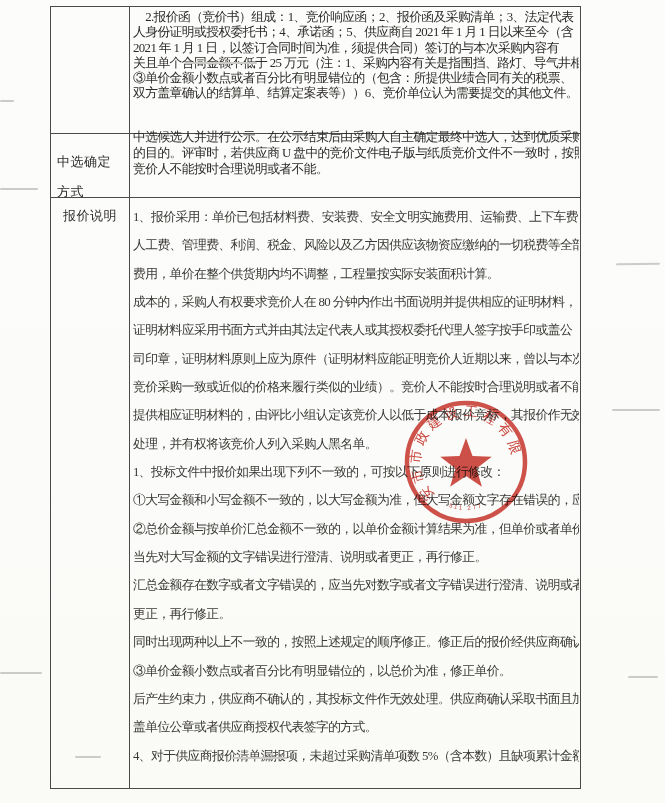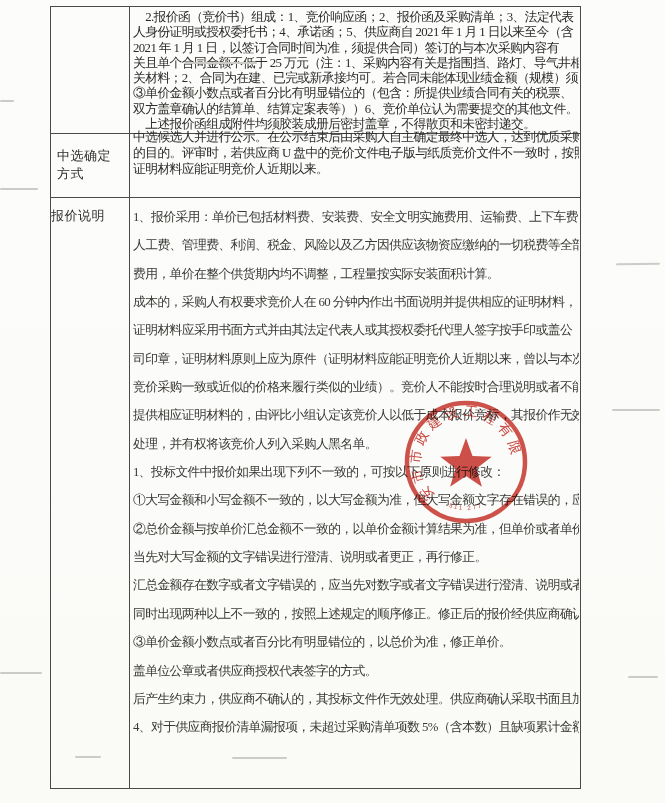--- a/index.html
+++ b/index.html
@@ -19,22 +19,22 @@
     box-sizing:border-box;
   }
   .vline,.hline{position:absolute;background:#4a4a48;}
   .vline{width:1px;height:100%;top:0;}
   .hline{height:1px;left:0;width:100%;}
   
   .label-cell{
     position:absolute;left:0;width:78px;box-sizing:border-box;
     color:#2e2d2b;font-size:13px;letter-spacing:0.5px;
   }
-  .label-mid{top:126px;height:64px;padding:14px 0 0 6px;line-height:18px;width:72px;}
-  .label-bottom{top:190px;padding-top:10px;width:78px;}
+  .label-mid{top:126px;height:64px;padding:14px 0 0 6px;line-height:30px;width:72px;}
+  .label-bottom{top:190px;text-align:center;padding-top:10px;width:78px;}
   .content-cell{
     position:absolute;left:82px;width:446px;overflow:hidden;
     color:#33322f;font-size:12.8px;letter-spacing:-0.6px;
   }
   .content-cell .tline{white-space:nowrap;font-family:Liberation Serif, serif;}
   .row1-content{top:3px;height:123px;color:#2c2b29;}
   .row1-content .tline{height:15.3px;line-height:15.3px;}
   .row2-content{top:123px;height:66px;color:#2c2b29;}
   .row2-content .tline{height:15.8px;line-height:15.8px;}
   .row3-content{top:196px;height:586px;color:#3a3936;}
@@ -57,53 +57,52 @@
     <div class="vline" style="left:78px"></div>
     <div class="hline" style="top:126px"></div>
     <div class="hline" style="top:190px"></div>
 
     <div class="label-cell" style="top:0;height:126px"></div>
     <div class="content-cell row1-content">
         <div class="tline">　2.报价函（竞价书）组成：1、竞价响应函；2、报价函及采购清单；3、法定代表</div>
         <div class="tline">人身份证明或授权委托书；4、承诺函；5、供应商自 2021 年 1 月 1 日以来至今（含</div>
         <div class="tline">2021 年 1 月 1 日，以签订合同时间为准，须提供合同）签订的与本次采购内容有</div>
         <div class="tline">关且单个合同金额不低于 25 万元（注：1、采购内容有关是指围挡、路灯、导气井相</div>
-        <div class="tline">关材料；2、合同为在建、已完或新承接均可。若合同未能体现业绩金额（规模）须</div>
         <div class="tline">③单价金额小数点或者百分比有明显错位的（包含：所提供业绩合同有关的税票、</div>
         <div class="tline">双方盖章确认的结算单、结算定案表等））6、竞价单位认为需要提交的其他文件。</div>
-        <div class="tline">　上述报价函组成附件均须胶装成册后密封盖章，不得散页和未密封递交。</div>
       </div>
 
     <div class="label-cell label-mid">中选确定方式</div>
     <div class="content-cell row2-content">
         <div class="tline">中选候选人并进行公示。在公示结束后由采购人自主确定最终中选人，达到优质采购</div>
         <div class="tline">的目的。评审时，若供应商 U 盘中的竞价文件电子版与纸质竞价文件不一致时，按照</div>
-        <div class="tline">证明材料应能证明竞价人近期以来。</div>
+        <div class="tline">竞价人不能按时合理说明或者不能。</div>
       </div>
 
     <div class="label-cell label-bottom">报价说明</div>
     <div class="content-cell row3-content">
         <div class="tline">1、报价采用：单价已包括材料费、安装费、安全文明实施费用、运输费、上下车费、</div>
         <div class="tline">人工费、管理费、利润、税金、风险以及乙方因供应该物资应缴纳的一切税费等全部</div>
         <div class="tline">费用，单价在整个供货期内均不调整，工程量按实际安装面积计算。</div>
-        <div class="tline">成本的，采购人有权要求竞价人在 60 分钟内作出书面说明并提供相应的证明材料，</div>
+        <div class="tline">成本的，采购人有权要求竞价人在 80 分钟内作出书面说明并提供相应的证明材料，</div>
         <div class="tline">证明材料应采用书面方式并由其法定代表人或其授权委托代理人签字按手印或盖公</div>
         <div class="tline">司印章，证明材料原则上应为原件（证明材料应能证明竞价人近期以来，曾以与本次</div>
         <div class="tline">竞价采购一致或近似的价格来履行类似的业绩）。竞价人不能按时合理说明或者不能</div>
         <div class="tline">提供相应证明材料的，由评比小组认定该竞价人以低于成本报价竞标，其报价作无效</div>
         <div class="tline">处理，并有权将该竞价人列入采购人黑名单。</div>
         <div class="tline">1、投标文件中报价如果出现下列不一致的，可按以下原则进行修改：</div>
         <div class="tline">①大写金额和小写金额不一致的，以大写金额为准，但大写金额文字存在错误的，应</div>
         <div class="tline">②总价金额与按单价汇总金额不一致的，以单价金额计算结果为准，但单价或者单价</div>
         <div class="tline">当先对大写金额的文字错误进行澄清、说明或者更正，再行修正。</div>
         <div class="tline">汇总金额存在数字或者文字错误的，应当先对数字或者文字错误进行澄清、说明或者</div>
+        <div class="tline">更正，再行修正。</div>
         <div class="tline">同时出现两种以上不一致的，按照上述规定的顺序修正。修正后的报价经供应商确认</div>
         <div class="tline">③单价金额小数点或者百分比有明显错位的，以总价为准，修正单价。</div>
+        <div class="tline">后产生约束力，供应商不确认的，其投标文件作无效处理。供应商确认采取书面且加</div>
         <div class="tline">盖单位公章或者供应商授权代表签字的方式。</div>
-        <div class="tline">后产生约束力，供应商不确认的，其投标文件作无效处理。供应商确认采取书面且加</div>
         <div class="tline">4、对于供应商报价清单漏报项，未超过采购清单项数 5%（含本数）且缺项累计金额</div>
       </div>
   </div>
 
   <div class="artifact" style="left:185px;top:62px;width:72px"></div>
   <div class="artifact" style="left:612px;top:409px;width:48px"></div>
   <div class="artifact" style="left:616px;top:263px;width:44px;transform:rotate(-1deg)"></div>
   <div class="artifact" style="left:0;top:188px;width:38px"></div>
   <div class="artifact" style="left:0;top:672px;width:42px"></div>
   <div class="artifact" style="left:628px;top:676px;width:30px"></div>

